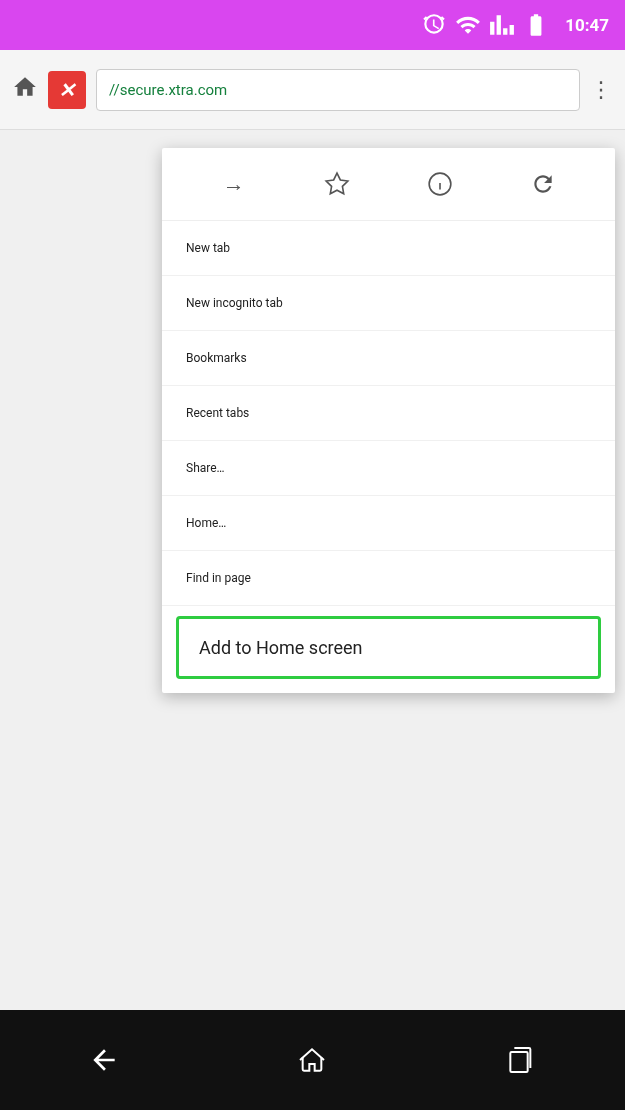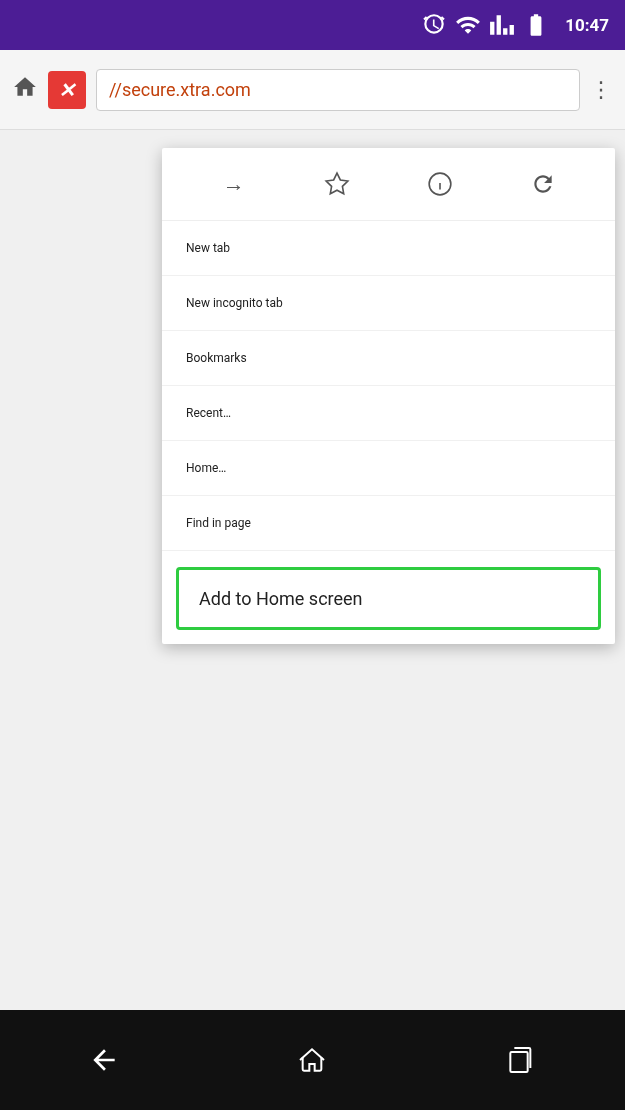--- a/index.html
+++ b/index.html
@@ -10,21 +10,21 @@
       background: #e0e0e0;
       font-family: 'Roboto', Arial, sans-serif;
       overflow: hidden;
       position: relative;
     }
 
     
     .status-bar {
       width: 100%;
       height: 50px;
-      background: #4c1d95;
+      background: #d946ef;
       display: flex;
       align-items: center;
       justify-content: flex-end;
       padding: 0 16px;
       gap: 10px;
     }
 
     .status-icons {
       display: flex;
       align-items: center;
@@ -74,22 +74,22 @@
 
     .url-bar {
       flex: 1;
       height: 42px;
       background: white;
       border: 1px solid #ccc;
       border-radius: 4px;
       display: flex;
       align-items: center;
       padding: 0 12px;
-      font-size: 18px;
-      color: #c2410c;
+      font-size: 15px;
+      color: #15803d;
     }
 
     .more-btn {
       font-size: 22px;
       color: #555;
       cursor: pointer;
       letter-spacing: 1px;
     }
 
     
@@ -165,21 +165,21 @@
       cursor: pointer;
       border-bottom: 1px solid #f0f0f0;
     }
 
     .menu-item:last-child {
       border-bottom: none;
     }
 
     
     .menu-item-highlighted {
-      margin: 16px 14px 14px 14px;
+      margin: 10px 14px 14px 14px;
       padding: 18px 20px;
       font-size: 18px;
       color: #222;
       cursor: pointer;
       border: 3px solid #2ecc40;
       border-radius: 4px;
     }
 
     
     .nav-bar {
@@ -285,21 +285,24 @@
   <div class="menu-item">
     <span>New tab</span>
   </div>
   <div class="menu-item">
     <span>New incognito tab</span>
   </div>
   <div class="menu-item">
     <span>Bookmarks</span>
   </div>
   <div class="menu-item">
-    <span>Recent…</span>
+    <span>Recent tabs</span>
+  </div>
+  <div class="menu-item">
+    <span>Share…</span>
   </div>
   <div class="menu-item">
     <span>Home…</span>
   </div>
   <div class="menu-item">
     <span>Find in page</span>
   </div>
 
   <div class="menu-item-highlighted">
     <span>Add to Home screen</span>

